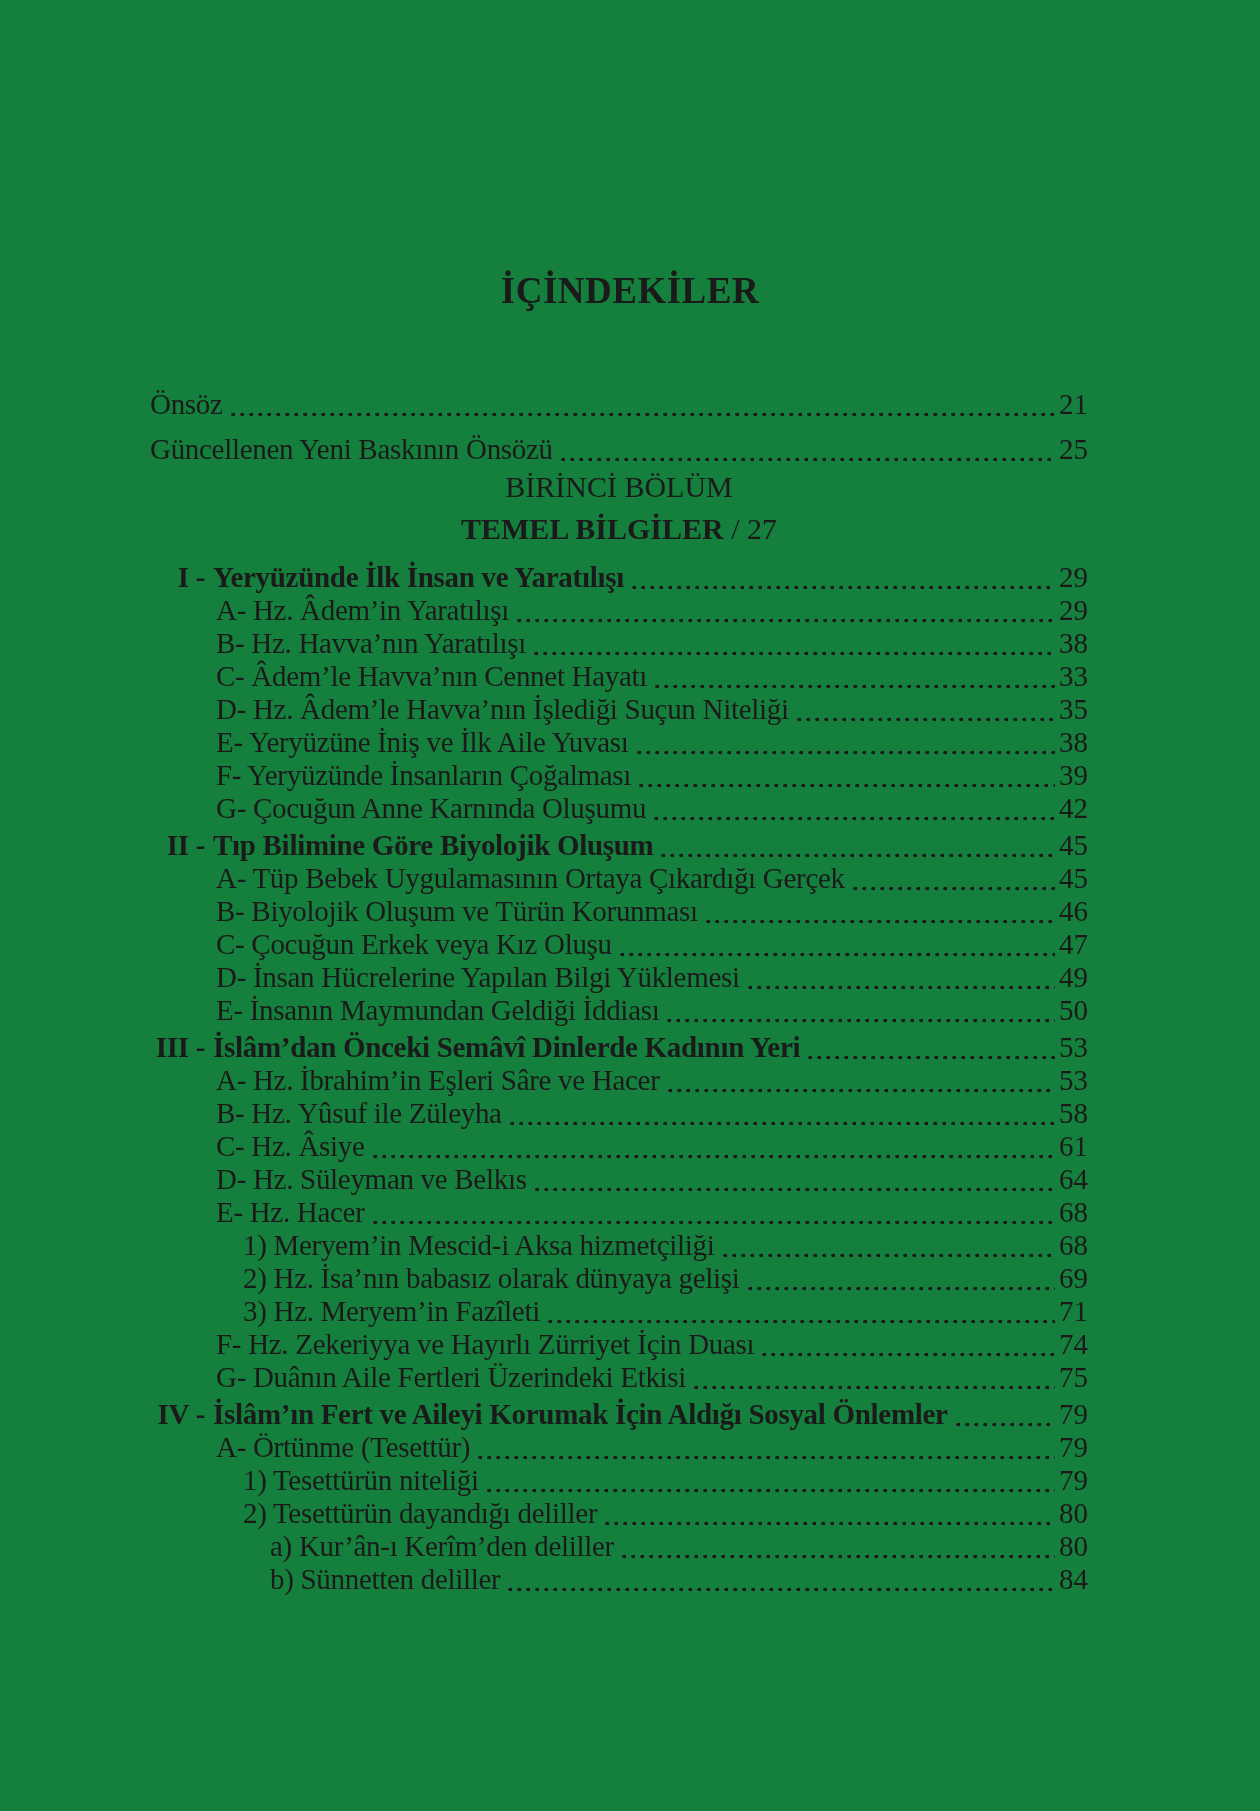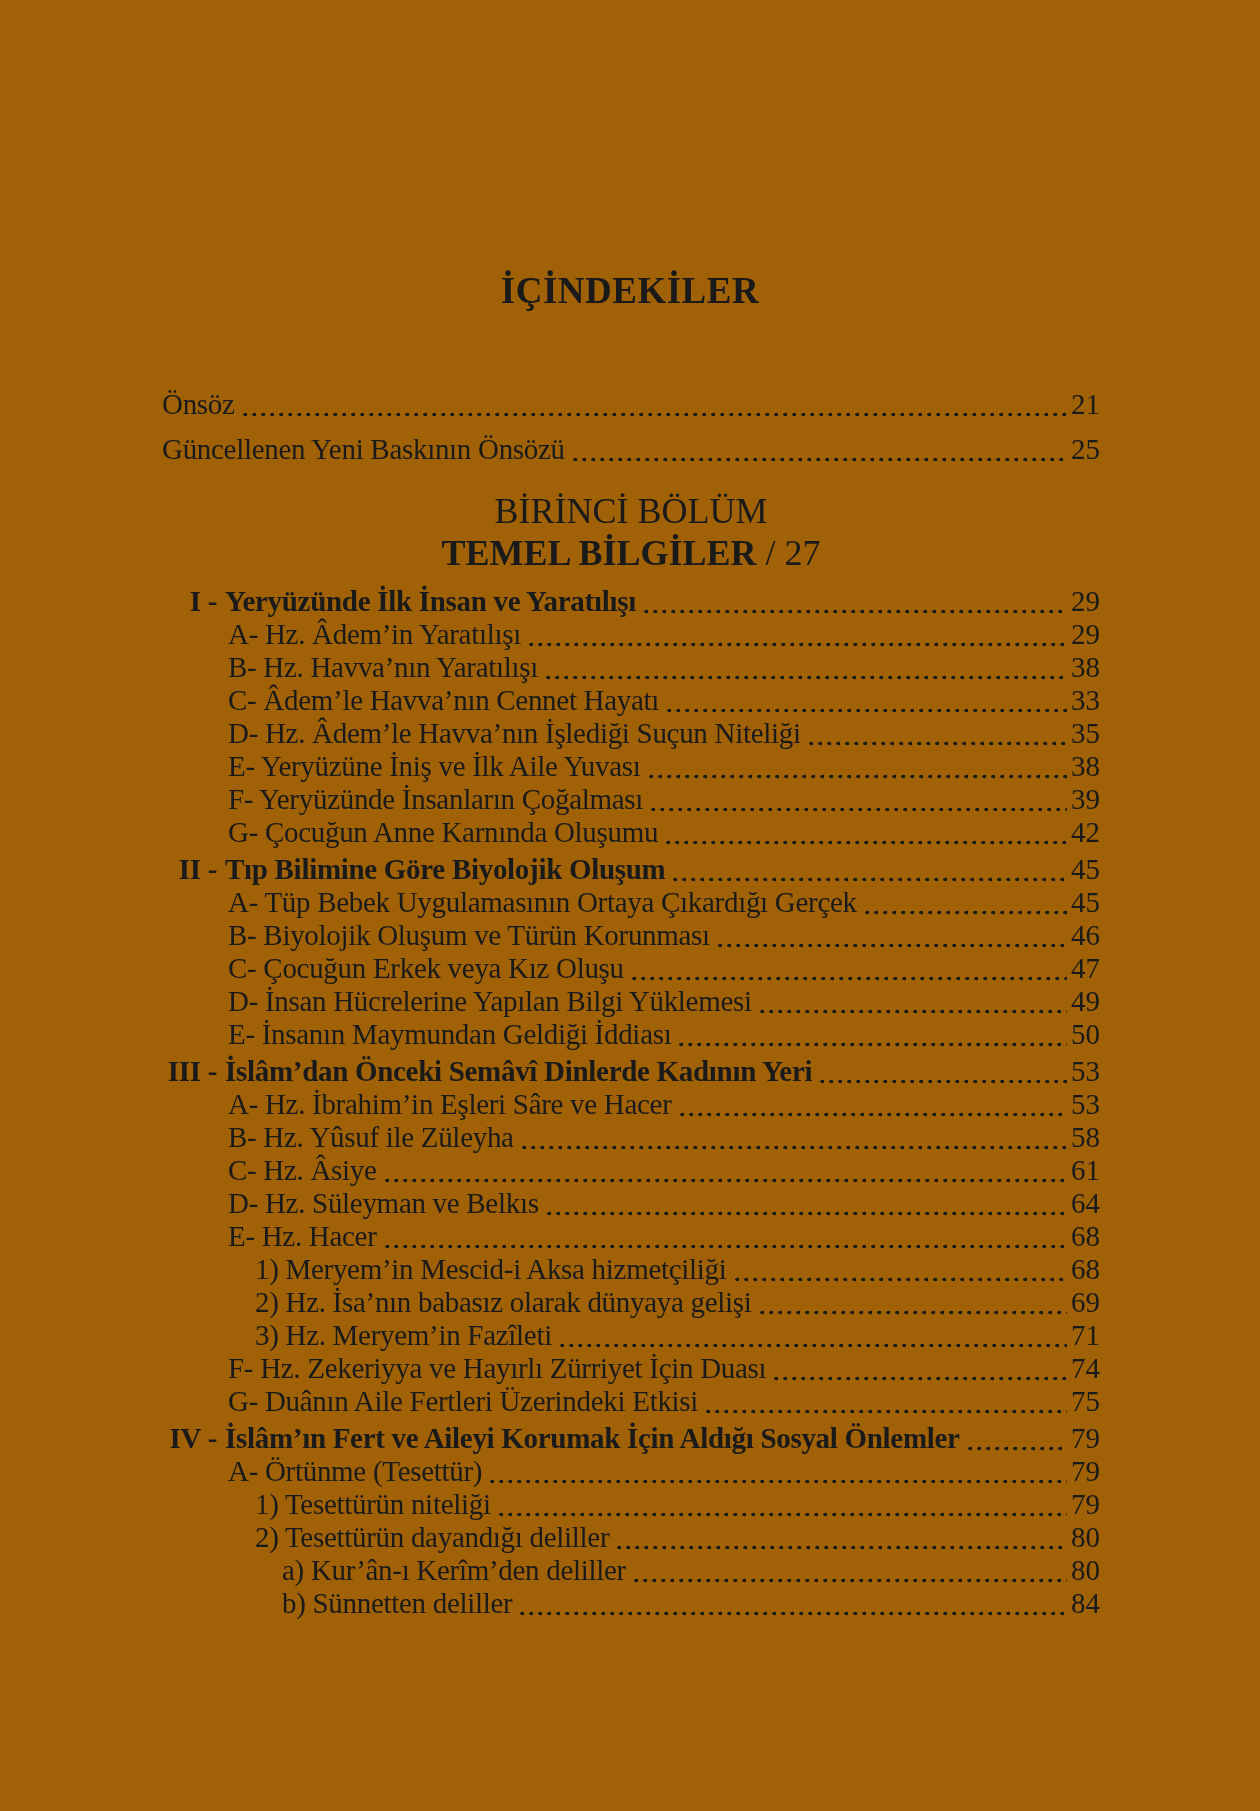--- a/index.html
+++ b/index.html
@@ -11,21 +11,21 @@
     font-family:"Liberation Serif","DejaVu Serif",serif;
     overflow:hidden;
   }
   .toc-title {
     position:absolute; top:271px; left:0; width:100%;
     margin:0; text-align:center;
     font-size:37px; font-weight:bold; letter-spacing:0.5px;
     line-height:40px;
   }
   .toc {
-    position:absolute; left:162px; top:388px; width:938px;
+    position:absolute; left:150px; top:388px; width:938px;
   }
   .row {
     display:flex; height:33px; line-height:33px;
     font-size:29px; white-space:nowrap;
   }
   .row .lab { flex:0 0 auto; letter-spacing:-0.3px; }
   .row .leader {
     flex:1 1 auto; min-width:12px;
     margin:0 4px 0 8px;
     background-image:radial-gradient(circle at 2.2px 2.5px, #1b1b1b 1.7px, rgba(0,0,0,0) 2.1px);
@@ -40,30 +40,30 @@
   .row.lv3 { padding-left:120px; }
   .row.sec { margin-top:4px; }
   .row.sec.first { margin-top:11px; }
   .sec-num {
     flex:0 0 auto; display:inline-block; width:55px;
     text-align:right; font-weight:bold; white-space:pre;
     letter-spacing:-0.3px;
   }
   .sec-title { margin-left:8px; font-weight:bold; letter-spacing:-0.5px; }
   .header-block {
-    margin-top:24px; height:84px;
-    text-align:center; font-size:36px;
+    height:84px;
+    text-align:center; font-size:30px;
   }
   .hb-line { line-height:42px; }
   .hb-bold { font-weight:bold; }
 </style>
 </head>
 <body>
 
-<div class="page" style="background: #a16207; color: rgb(26, 26, 26);">
+<div class="page" style="background: #15803d; color: rgb(26, 26, 26);">
   <h1 class="toc-title">İÇİNDEKİLER</h1>
   <div class="toc" id="toc">
       <div class="row">
         <span class="lab">Önsöz</span>
         <span class="leader"></span>
         <span class="pg">21</span>
       </div>
       <div class="row r2">
         <span class="lab">Güncellenen Yeni Baskının Önsözü</span>
         <span class="leader"></span>

